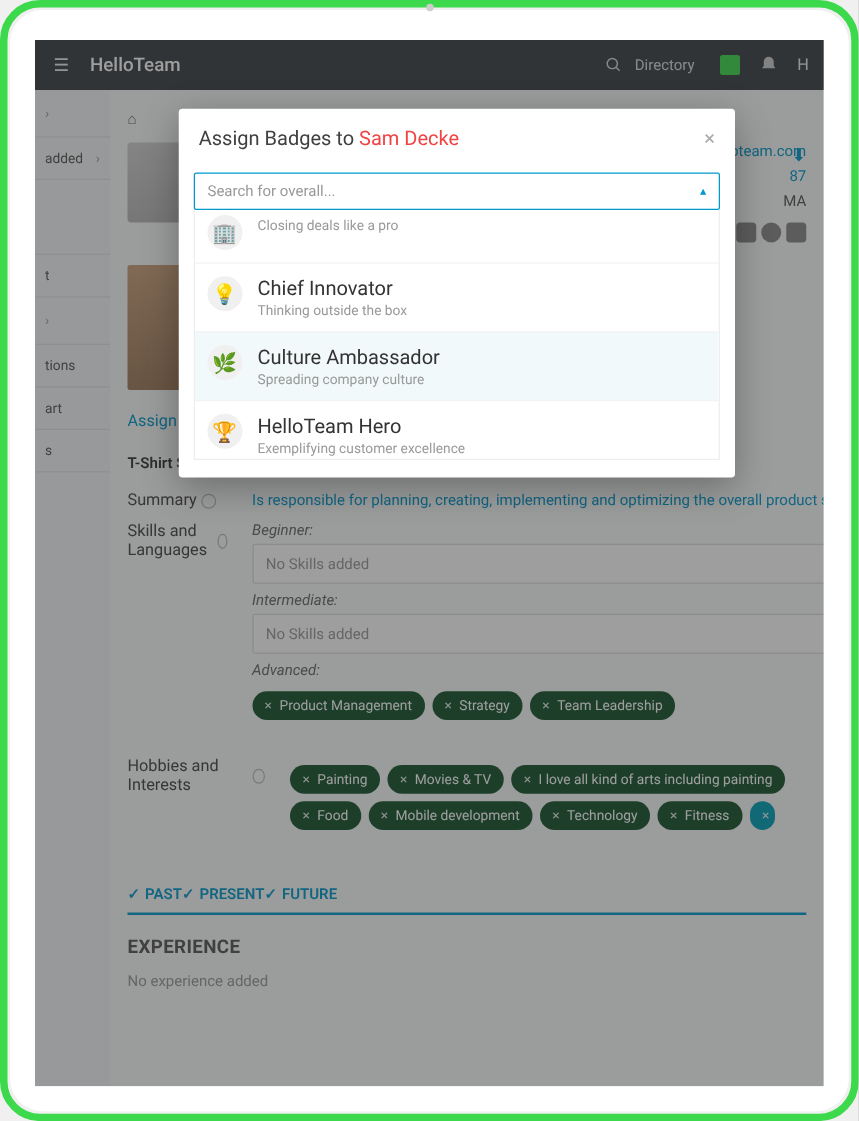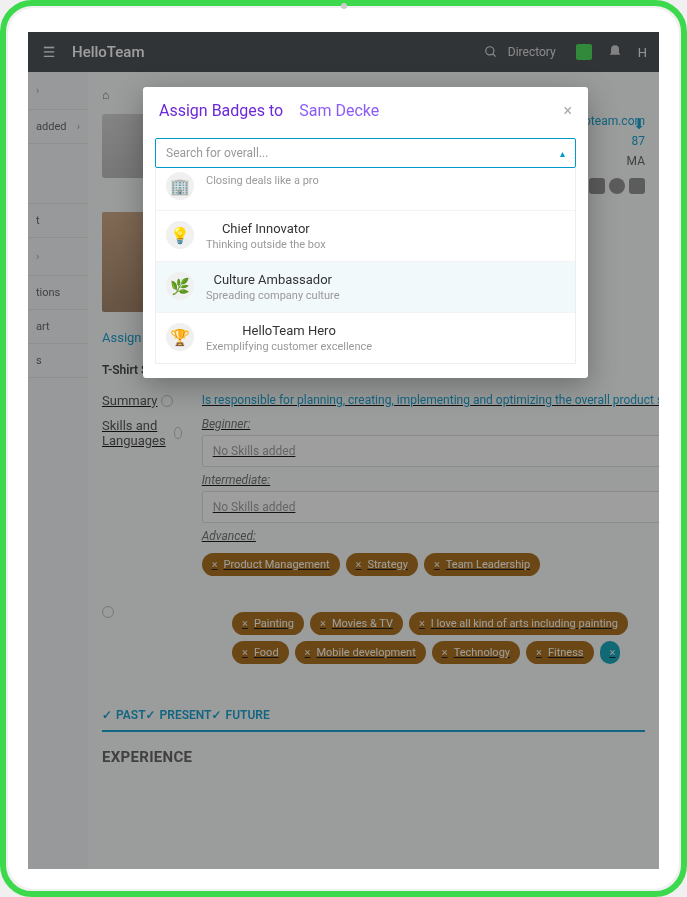--- a/index.html
+++ b/index.html
@@ -40,57 +40,57 @@
 .dl-icon { position:absolute; right:14px; top: 10px; color:#0099cc; font-size:14px;}
 
 .sec-photo { width: 140px; height: 100px; margin: 10px 14px 0; background: linear-gradient(#c9a07a,#9e7a5a); position: relative; border-radius:2px;}
 .sec-photo .camera-b { width: 22px; height: 22px; background: #f57c00; border-radius: 50%; position: absolute; bottom: -11px; right: -11px; display:flex;align-items:center;justify-content:center;color:#fff;font-size:10px;}
 
 .link-txt { color: #0099cc; font-size: 13px; padding: 18px 14px 8px; display:block;}
 .field-row { padding: 10px 14px; font-size: 12px; color: #333; }
 .field-row .lbl { font-weight: 600; }
 .field-row .noval { color: #999; font-style: italic; }
 
-.two-col { display: flex; padding: 6px 14px; gap: 20px; text-decoration: underline; }
+.two-col { display: flex; padding: 6px 14px; gap: 20px; }
 .two-col .labels { width: 110px; font-size: 13px; color: #444; }
 .two-col .labels .sec-title { display:flex;align-items:center;gap:4px;margin-bottom:10px;}
 .info-ic { width:12px;height:12px;border:1px solid #bbb;border-radius:50%;display:inline-block;}
 .two-col .vals { flex: 1; font-size: 12px; color: #555; }
 .summary-txt { color: #0099cc; font-size: 12px; margin-bottom: 10px; white-space: nowrap; overflow: hidden; }
 .level-lbl { font-style: italic; color: #666; margin: 6px 0 4px; font-size: 12px;}
 .skill-box { background: #fff; border: 1px solid #ddd; padding: 8px 10px; color: #999; font-size: 12px; display:flex; justify-content:space-between; align-items:center; border-radius:2px;}
 .skill-box::after{content:"▾"; color:#888;}
 .chip-row { display:flex; flex-wrap:wrap; gap:6px; margin: 6px 0;}
-.chip { background: #a16207; color: #fff; font-size: 11px; padding: 5px 10px; border-radius: 14px; display:inline-flex; align-items:center; gap:6px;}
+.chip { background: #14532d; color: #fff; font-size: 11px; padding: 5px 10px; border-radius: 14px; display:inline-flex; align-items:center; gap:6px;}
 .chip::before { content: "×"; font-size: 11px; opacity:.9;}
 .chip-empty{background:#009fb7;width:20px;}
 .skill-wide { display:flex; align-items:center; }
 .skill-wide .chip-row{flex:1;}
 .skill-wide::after{content:"▾"; color:#888; margin-left:8px;}
 
 .tabs-row { display:flex; justify-content:flex-start; padding: 14px 0 8px; border-bottom: 2px solid #0099cc; margin: 18px 14px 0;}
 .tab-i { color: #0099cc; font-size: 12px; font-weight:600; display:flex;align-items:center;gap:4px;}
 .tab-i::before{content:"✓"; color:#0099cc;}
 .exp-hdr { font-size: 15px; font-weight: 700; color: #555; padding: 16px 14px 8px; letter-spacing: .3px;}
 .exp-none { font-size: 12px; color: #999; padding: 4px 14px;}
 
 
 .modal { position: absolute; top: 55px; left: 115px; width: 445px; background: #fff; border-radius: 3px; box-shadow: 0 8px 30px rgba(0,0,0,0.3); z-index: 20; overflow:hidden;}
 .modal-hd { padding: 14px 16px; display: flex; align-items: center; font-size: 16px; color: #333;}
-.modal-hd .pre { color: #6d28d9; }
-.modal-hd .nm { color: #8b5cf6; margin-left: 16px;}
+.modal-hd .pre { color: #404040; }
+.modal-hd .nm { color: #ef4444; margin-left: 4px;}
 .modal-close { margin-left: auto; color: #aaa; font-size: 16px; cursor:pointer;}
 .search-box { margin: 4px 12px 0; border: 1px solid #0099cc; border-radius: 2px; padding: 7px 10px; font-size: 12px; color: #999; display:flex; justify-content:space-between; align-items:center;}
 .search-box::after{content:"▴"; color:#0099cc; font-size:10px;}
 .drop { margin: 0 12px 14px; border: 1px solid #eee; border-top:none; max-height: 200px; overflow:hidden;}
 .opt { display:flex; padding: 10px 10px; gap: 12px; align-items:flex-start; border-top:1px solid #f3f3f3;}
 .opt:first-child{border-top:none; padding-top:4px;}
 .opt.hilite { background: #f2f9fa; }
 .opt-ic { width: 28px; height: 28px; border-radius: 50%; background: #f0f0f0; display:flex;align-items:center;justify-content:center;font-size:16px; flex-shrink:0;}
-.opt-txt .ttl { font-size: 13px; color: #333; text-align: center; }
+.opt-txt .ttl { font-size: 16px; color: #333; }
 .opt-txt .sub { font-size: 11px; color: #999; margin-top:2px;}
 
 </style>
 </head>
 <body>
 
 <div class="tablet-frame"></div>
 <div class="camera-dot"></div>
 <div class="tablet-inner">
 <div class="screen">
@@ -195,20 +195,21 @@
                   <span class="chip">Strategy</span>
                   <span class="chip">Team Leadership</span>
                 </div>
           </div>
         </div>
       </div>
 
       <div class="two-col" style="margin-top:12px;">
         <div class="labels">
           <div class="sec-title">
+                <span>Hobbies and Interests</span>
                 <span class="info-ic"></span>
               </div>
         </div>
         <div class="vals">
           <div class="chip-row" id="hobby-chips">
                 <span class="chip">Painting</span>
                 <span class="chip">Movies &amp; TV</span>
                 <span class="chip">I love all kind of arts including painting</span>
                 <span class="chip">Food</span>
                 <span class="chip">Mobile development</span>
@@ -219,20 +220,21 @@
         </div>
       </div>
 
       <div class="tabs-row">
         <span class="tab-i">PAST</span>
         <span class="tab-i">PRESENT</span>
         <span class="tab-i">FUTURE</span>
       </div>
 
       <div class="exp-hdr">EXPERIENCE</div>
+      <div class="exp-none">No experience added</div>
     </div>
   </div>
 
   <div class="backdrop"></div>
 
   <div class="modal">
     <div class="modal-hd">
       <span class="pre">Assign Badges to</span>
       <span class="nm">Sam Decke</span>
       <span class="modal-close">×</span>

